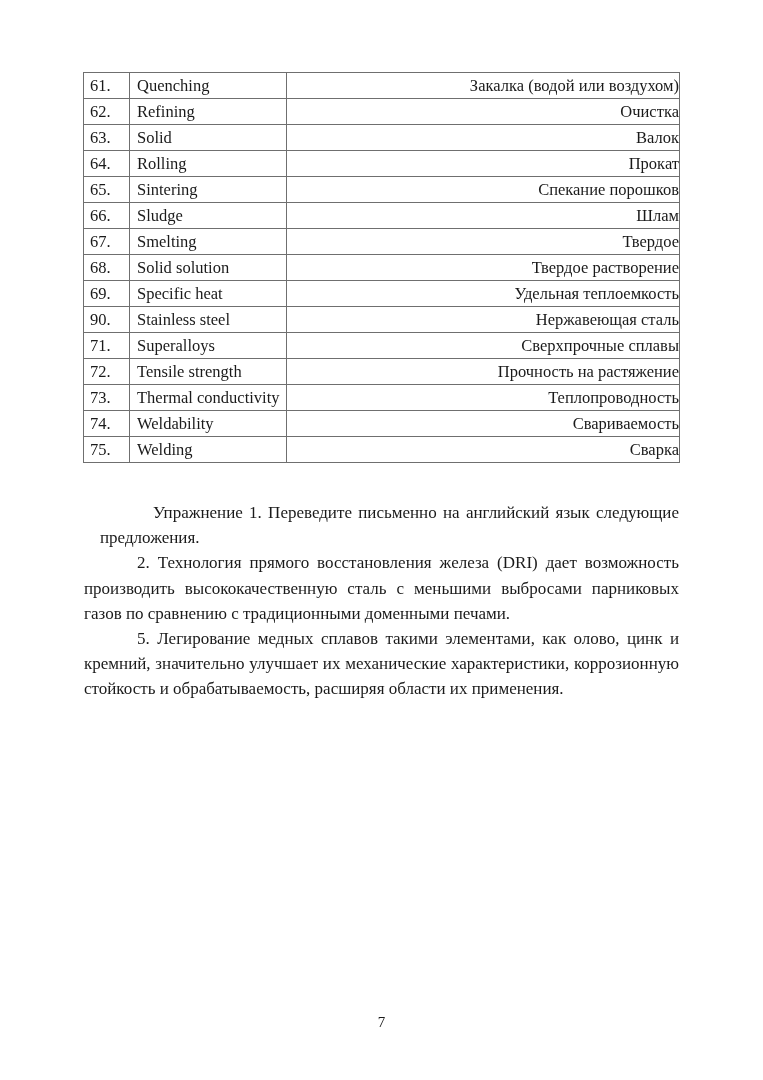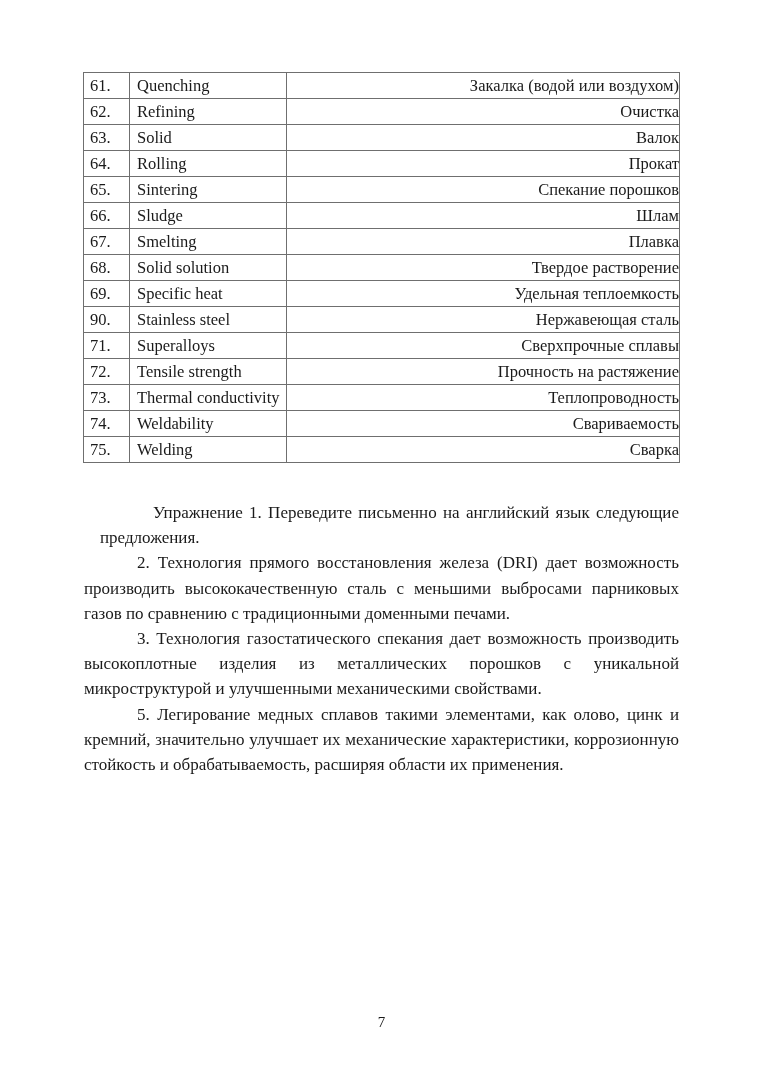--- a/index.html
+++ b/index.html
@@ -110,21 +110,21 @@
         <td class="ru">Спекание порошков</td>
       </tr>
       <tr>
         <td class="num">66.</td>
         <td class="en">Sludge</td>
         <td class="ru">Шлам</td>
       </tr>
       <tr>
         <td class="num">67.</td>
         <td class="en">Smelting</td>
-        <td class="ru">Плавка</td>
+        <td class="ru">Твердое</td>
       </tr>
       <tr>
         <td class="num">68.</td>
         <td class="en">Solid solution</td>
         <td class="ru">Твердое растворение</td>
       </tr>
       <tr>
         <td class="num">69.</td>
         <td class="en">Specific heat</td>
         <td class="ru">Удельная теплоемкость</td>
@@ -158,19 +158,18 @@
         <td class="num">75.</td>
         <td class="en">Welding</td>
         <td class="ru">Сварка</td>
       </tr>
     </tbody>
   </table>
 
   <div class="text-block">
     <p class="heading">Упражнение 1. Переведите письменно на английский язык сле­дующие предложения.</p>
     <p>2. Технология прямого восстановления железа (DRI) дает возмож­ность производить высококачественную сталь с меньшими выбросами парниковых газов по сравнению с традиционными доменными печами.</p>
-    <p>3. Технология газостатического спекания дает возможность произво­дить высокоплотные изделия из металлических порошков с уникальной микроструктурой и улучшенными механическими свойствами.</p>
     <p>5. Легирование медных сплавов такими элементами, как олово, цинк и кремний, значительно улучшает их механические характеристики, корро­зионную стойкость и обрабатываемость, расширяя области их применения.</p>
   </div>
 
   <div class="page-number">7</div>
 
 </div>
 
 </body></html>

